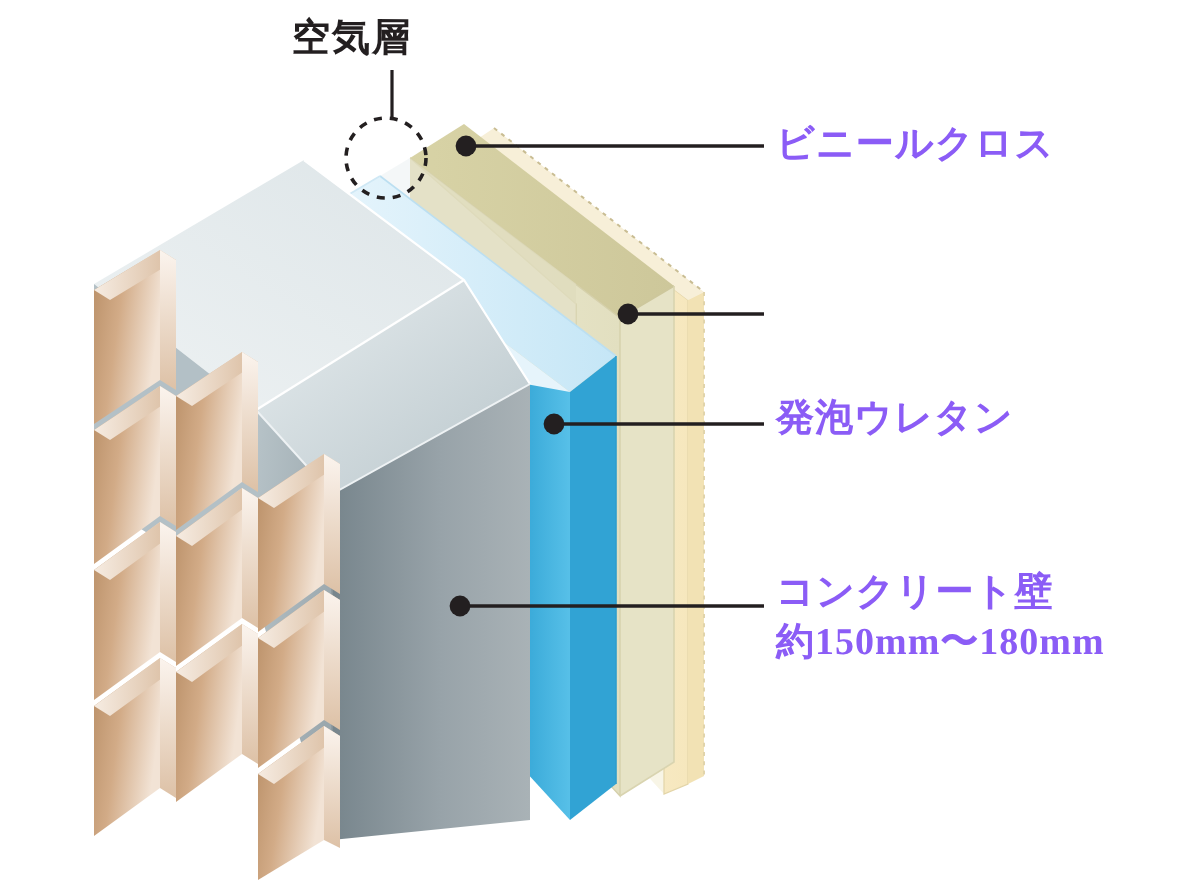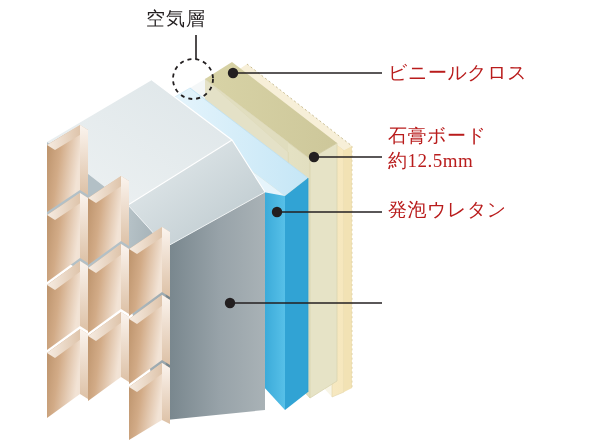--- a/index.html
+++ b/index.html
@@ -4,29 +4,29 @@
 <style>
   html,body{margin:0;padding:0;}
   body{
     width:600px;height:447px;
     background:#ffffff;
     font-family:"Liberation Serif","DejaVu Serif",serif;
     color:#231f20;
     overflow:hidden;
     position:relative;
   }
-  #diagram-root{position:absolute;inset:0;}
+  #diagram-root{position:absolute;inset:0;font-weight:bold;}
   svg.figure{position:absolute;left:0;top:0;width:600px;height:447px;}
 
   .label-block{position:absolute;line-height:1.30;}
   .label-line{
     font-size:19px;
     letter-spacing:0.5px;
     white-space:nowrap;
-    color:#b91c1c;
+    color:#8b5cf6;
   }
   .label-sub{display:inline;}
 
   #air-label{
     position:absolute;left:146px;top:6px;
     font-size:19px;letter-spacing:1px;white-space:nowrap;
   }
 </style>
 </head>
 <body>
@@ -214,23 +214,23 @@
       <circle cx="230" cy="303" r="5.2" stroke="none"></circle>
     </g>
   </svg>
 
   <div id="air-label">空気層</div>
 
   <div class="label-block" style="left:388px;top:61px;">
     <div class="label-line">ビニールクロス</div>
   </div>
 
-  <div class="label-block" style="left:388px;top:124px;">
-    <div class="label-line">石膏ボード</div>
-    <div class="label-line">約12.5mm</div>
-  </div>
 
   <div class="label-block" style="left:388px;top:198px;text-align:right;">
     <div class="label-line">発泡ウレタン</div>
   </div>
 
+  <div class="label-block" style="left:388px;top:285px;">
+    <div class="label-line">コンクリート壁</div>
+    <div class="label-line">約150mm〜180mm</div>
+  </div>
 
 </div>
 
 </body></html>

